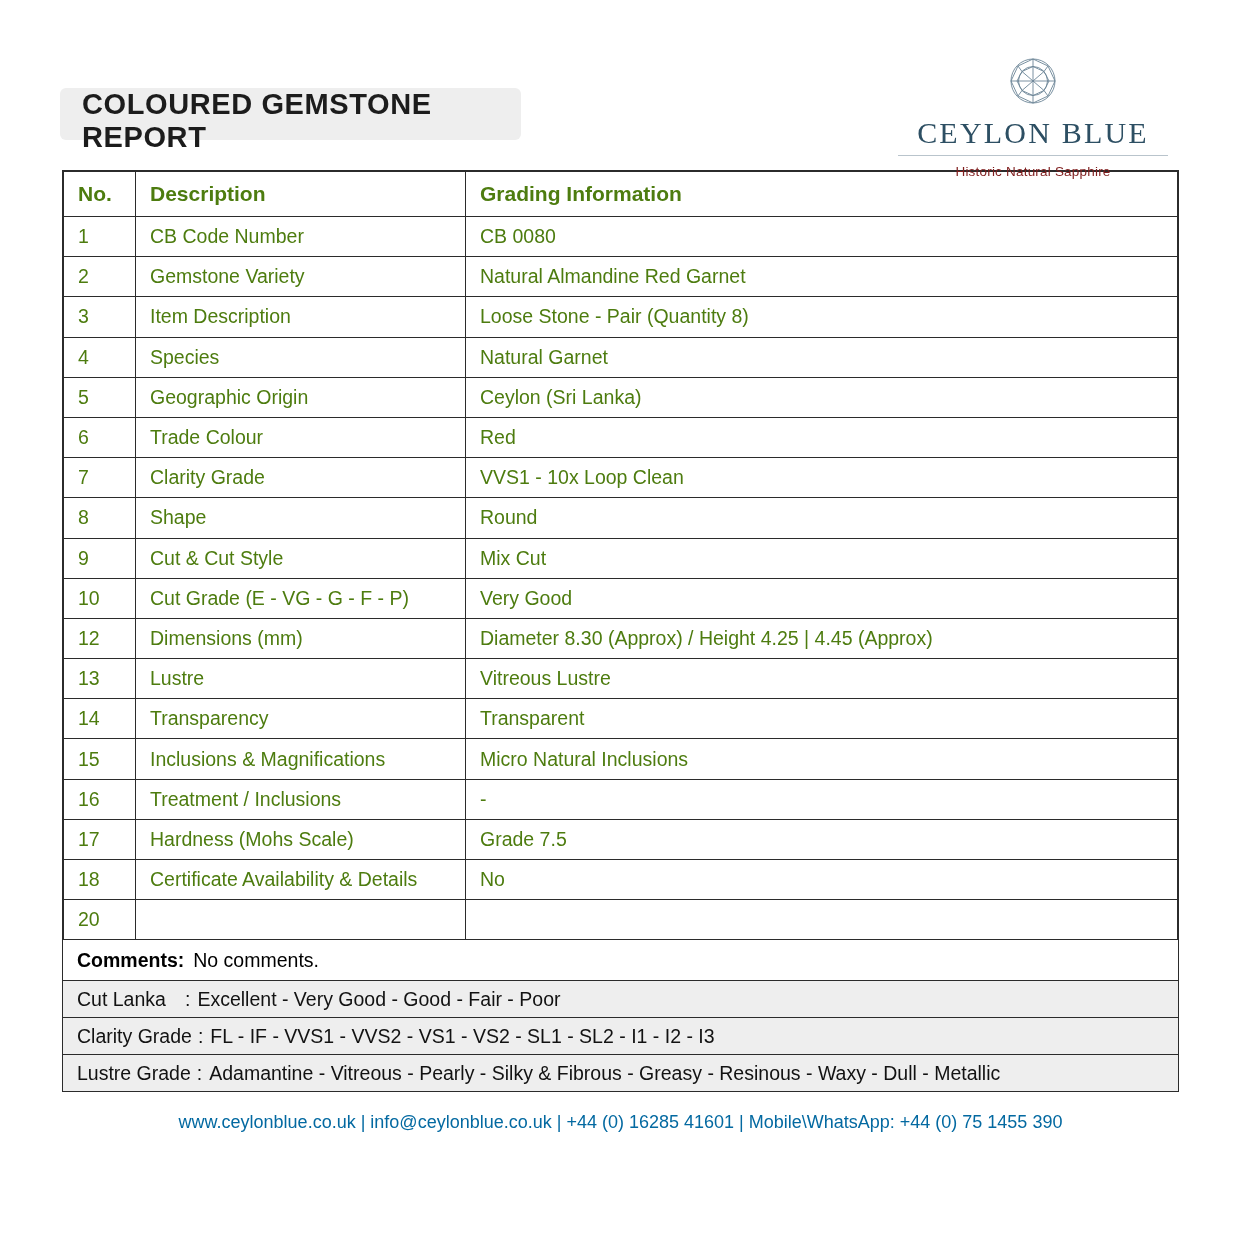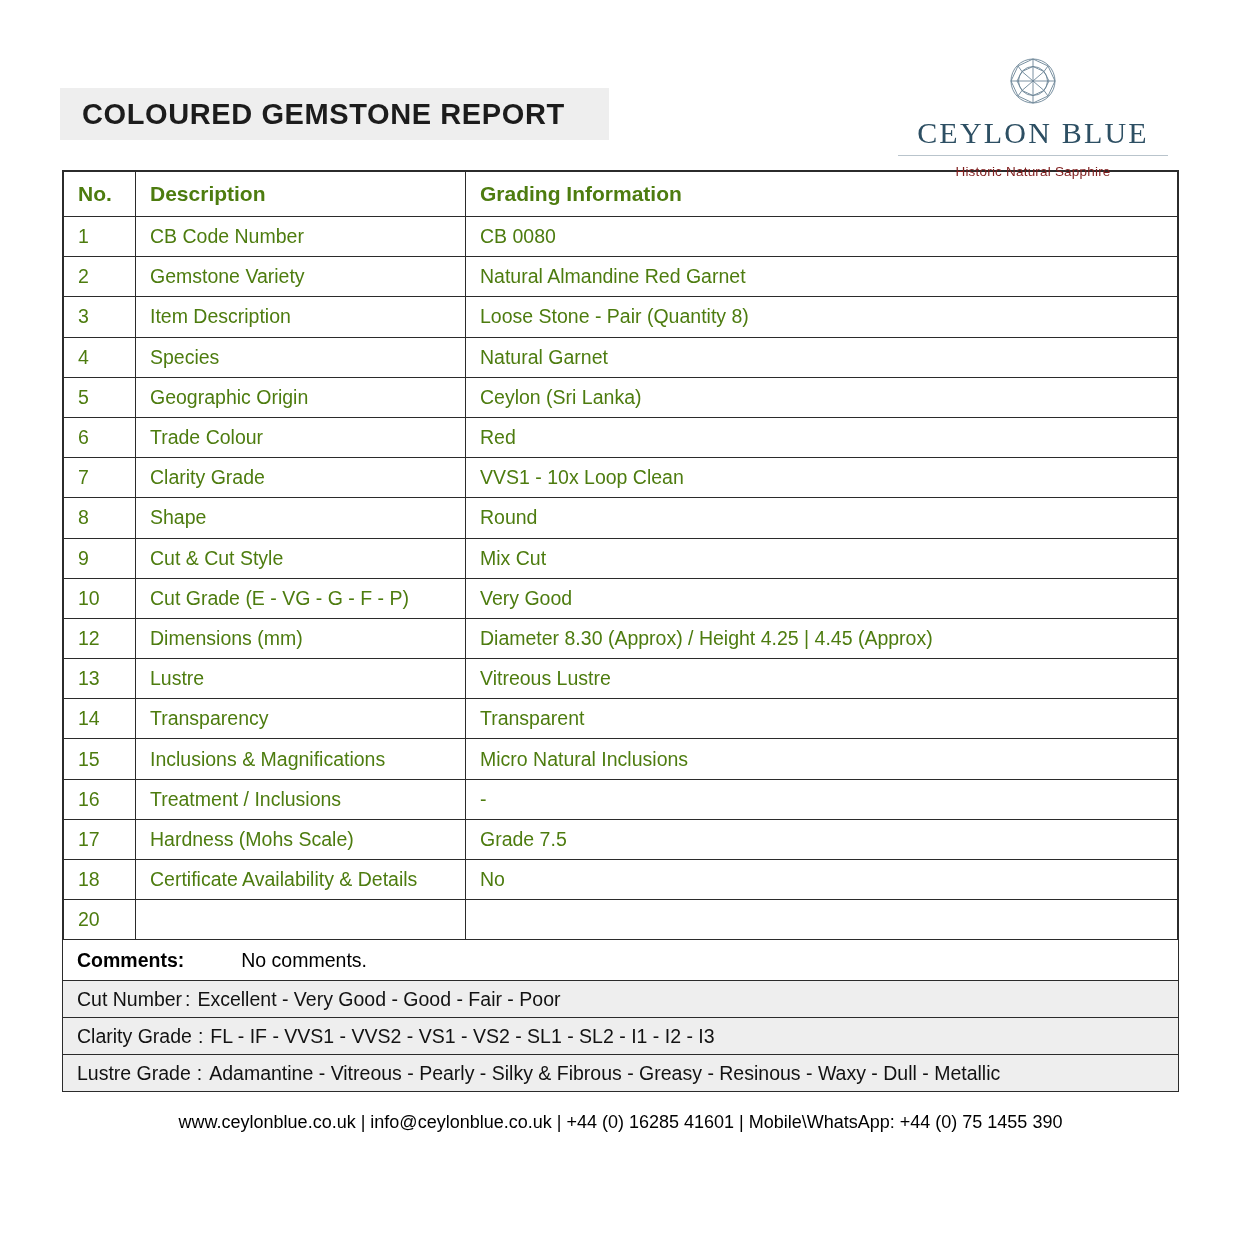--- a/index.html
+++ b/index.html
@@ -30,25 +30,26 @@
 
   
   .header {
     position: relative;
     height: 170px;
   }
   .title-band {
     position: absolute;
     left: 60px;
     top: 88px;
-    width: 549px;
+    width: 461px;
     height: 52px;
     background: #eeeeee;
     display: flex;
-    align-items: center;
+    align-items: flex-start;
+    border-radius: 6px;
   }
   .title-text {
     font-size: 29px;
     font-weight: bold;
     letter-spacing: 0.6px;
     color: #1c1c1c;
     padding-left: 22px;
   }
 
   .brand {
@@ -129,21 +130,20 @@
     border: 1px solid #2b2b2b;
     border-top: none;
   }
   .comments-row {
     height: 40px;
     display: flex;
     align-items: center;
     padding-left: 14px;
     background: #ffffff;
     font-size: 19.5px;
-    gap: 48px;
   }
   .comments-label {
     font-weight: bold;
     margin-right: 9px;
   }
   .scale-row {
     height: 36px;
     display: flex;
     align-items: center;
     padding-left: 14px;
@@ -155,21 +155,21 @@
   }
   .scale-label {
     display: inline-block;
   }
   .scale-key-cut { width: 108px; }
 
   
   .footer {
     margin-top: 17px;
     text-align: center;
-    color: #000000;
+    color: #0369a1;
     font-size: 18px;
     line-height: 1.55;
   }
 </style>
 </head>
 <body>
 
 <div class="page">
   <div class="page-inner">
 
@@ -316,21 +316,21 @@
       </table>
     </div>
 
     <div class="foot-block">
       <div class="comments-row">
         <span class="comments-label">Comments:</span>
         <span>No comments.</span>
       </div>
 
       <div class="scale-row">
-        <span class="scale-label scale-key-cut">Cut Number</span>
+        <span class="scale-label scale-key-cut">Cut Lanka</span>
         <span>:</span>
         <span style="padding-left:7px">Excellent - Very Good - Good - Fair - Poor</span>
       </div>
 
       <div class="scale-row">
         <span class="scale-label">Clarity Grade</span>
         <span style="padding-left:6px">:</span>
         <span style="padding-left:7px">FL - IF - VVS1 - VVS2 - VS1 - VS2 - SL1 - SL2 - I1 - I2 - I3</span>
       </div>
 

